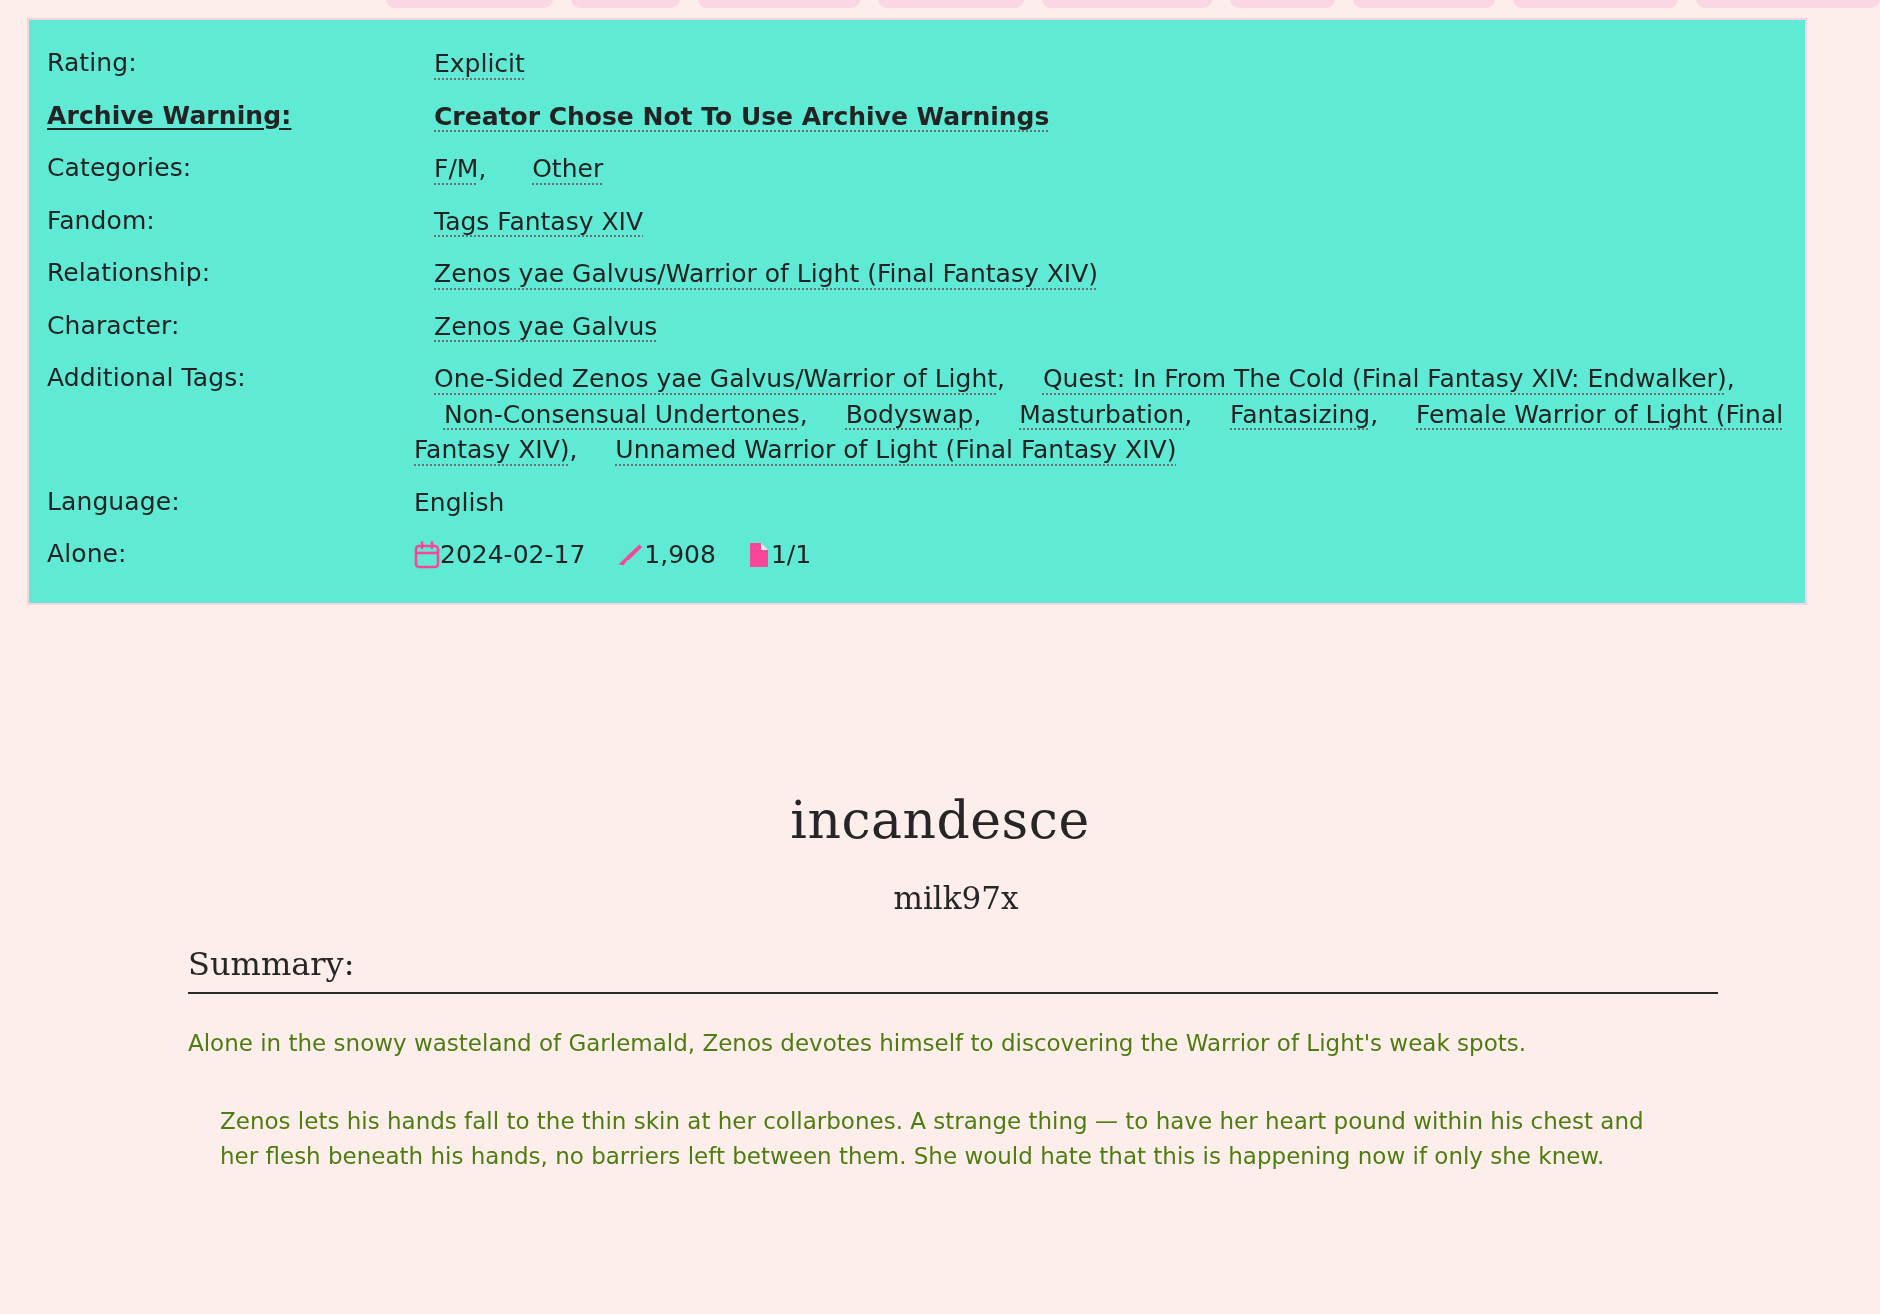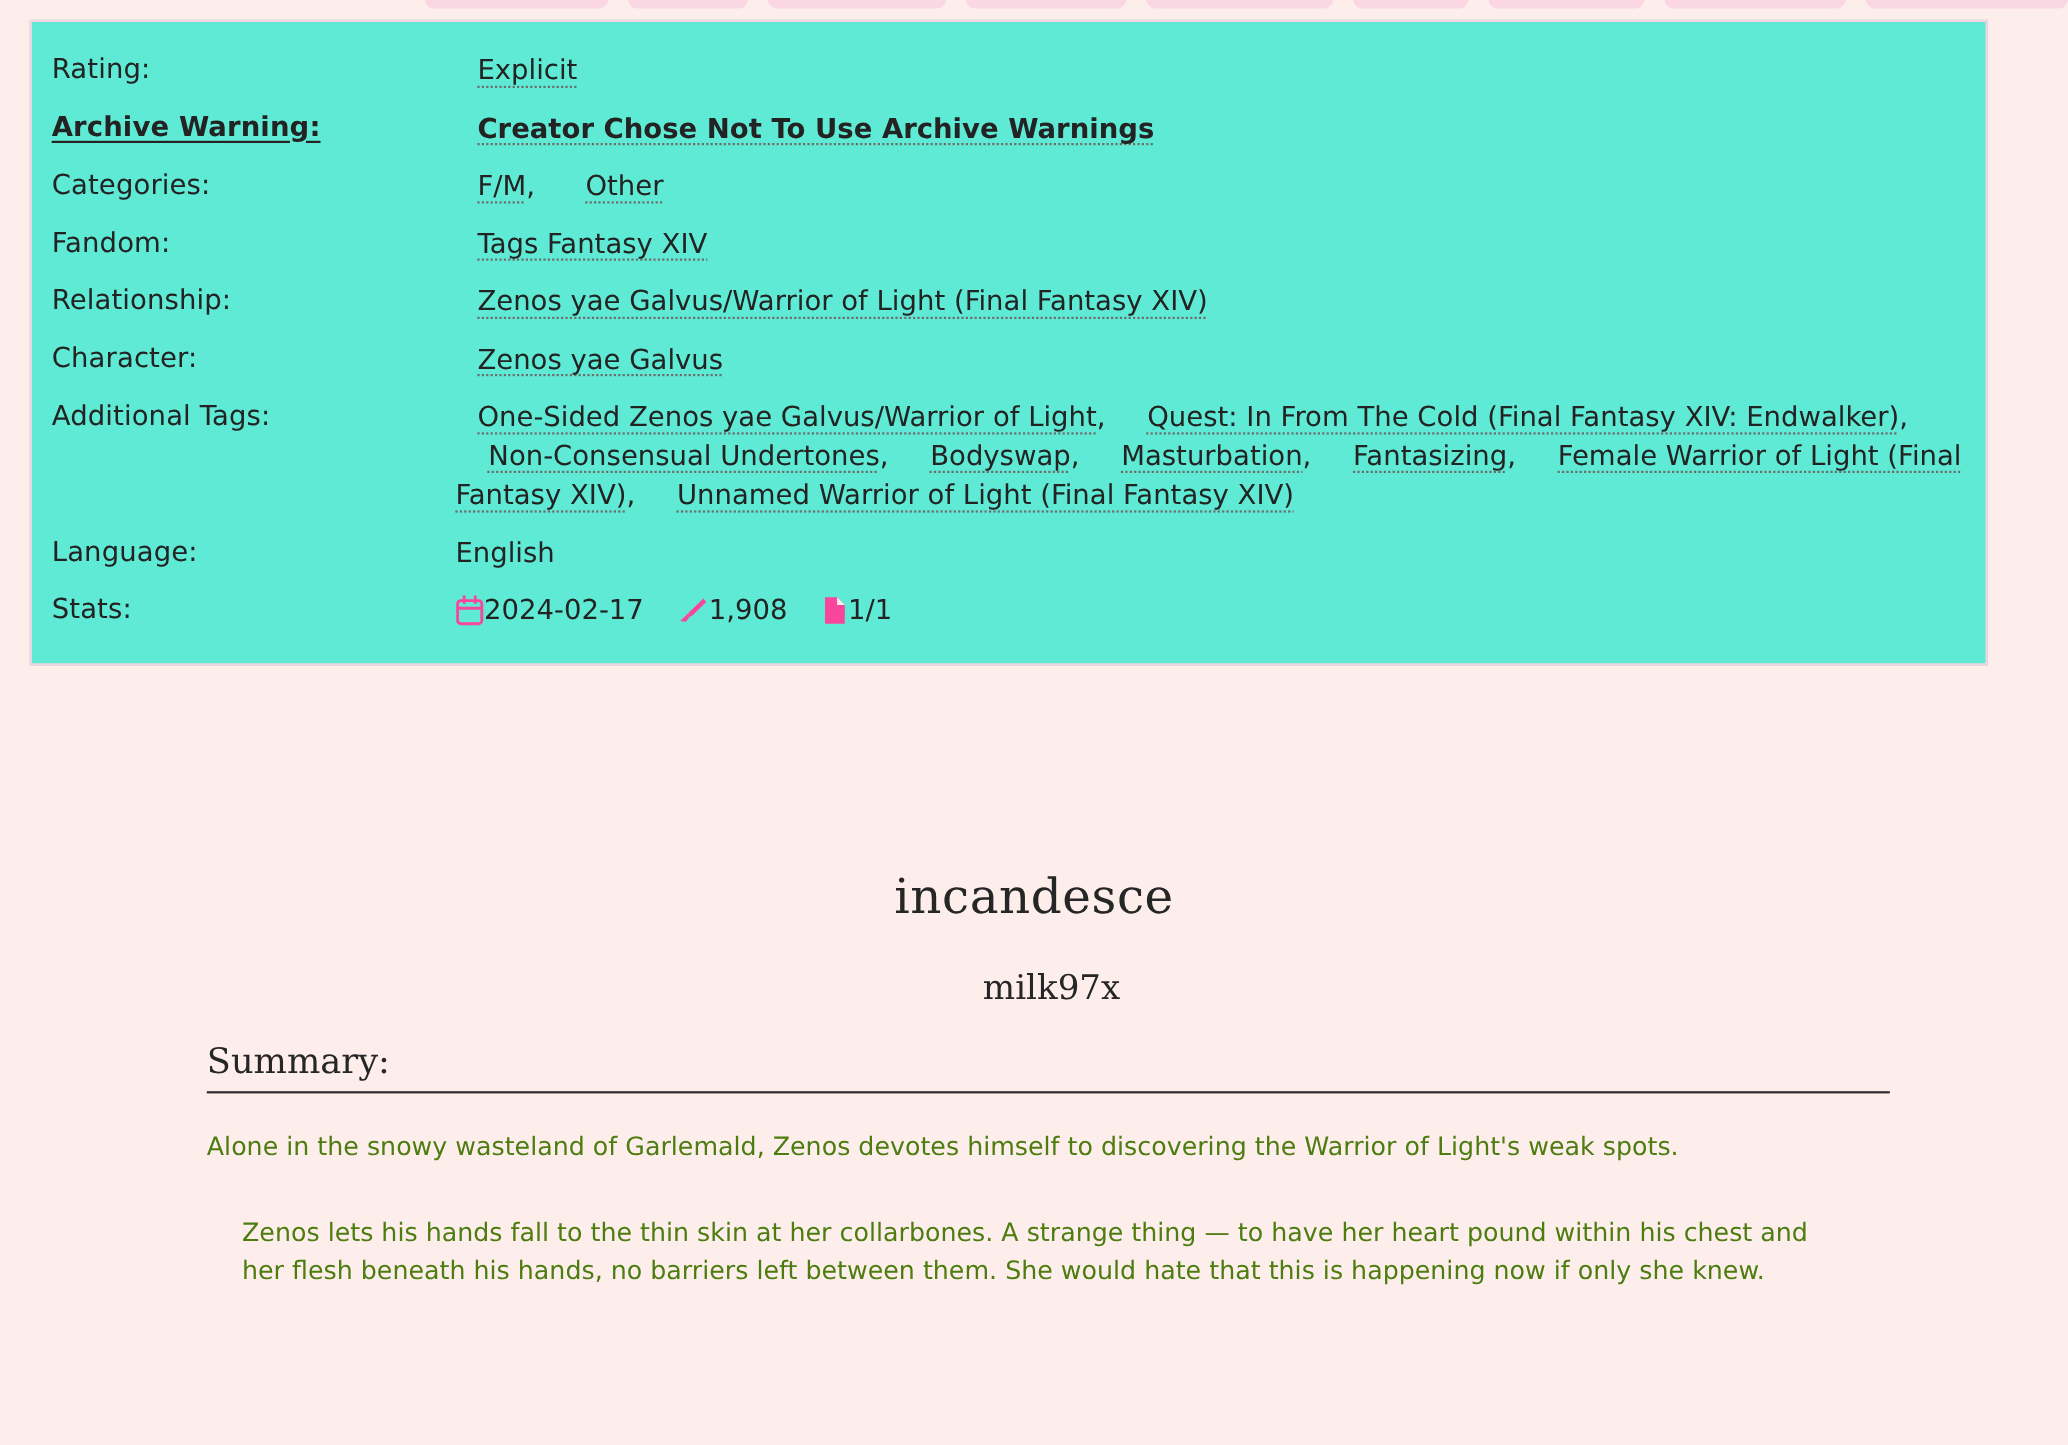--- a/index.html
+++ b/index.html
@@ -108,21 +108,21 @@
   .ic { display: inline-block; line-height: 0; }
 
   
   #work-title {
     position: absolute;
     top: 790px;
     left: 0;
     width: 1880px;
     text-align: center;
     font-family: "DejaVu Serif", serif;
-    font-size: 44px;
+    font-size: 52px;
     color: #262626;
     letter-spacing: .5px;
   }
   #work-byline {
     position: absolute;
     top: 880px;
     left: 16px;
     width: 1880px;
     text-align: center;
     font-family: "DejaVu Serif", serif;
@@ -229,21 +229,21 @@
       <span class="sep">&nbsp;</span><span class="tag-link">Unnamed Warrior of Light (Final Fantasy XIV)</span>
     </div>
   </div>
 
   <div class="meta-row">
     <div class="meta-label">Language:</div>
     <div class="meta-value">English</div>
   </div>
 
   <div class="meta-row">
-    <div class="meta-label">Stats:</div>
+    <div class="meta-label">Alone:</div>
     <div class="meta-value">
       <div id="stats-value">
 
         <span class="stat-group">
           <span class="ic">
             <svg width="26" height="28" viewBox="0 0 26 28">
               <rect x="2" y="5" width="22" height="21" rx="3" ry="3" fill="none" stroke="#f9469c" stroke-width="2.6"></rect>
               <line x1="2" y1="12" x2="24" y2="12" stroke="#f9469c" stroke-width="2.6"></line>
               <line x1="8" y1="1.5" x2="8" y2="7" stroke="#f9469c" stroke-width="2.6" stroke-linecap="round"></line>
               <line x1="18" y1="1.5" x2="18" y2="7" stroke="#f9469c" stroke-width="2.6" stroke-linecap="round"></line>

